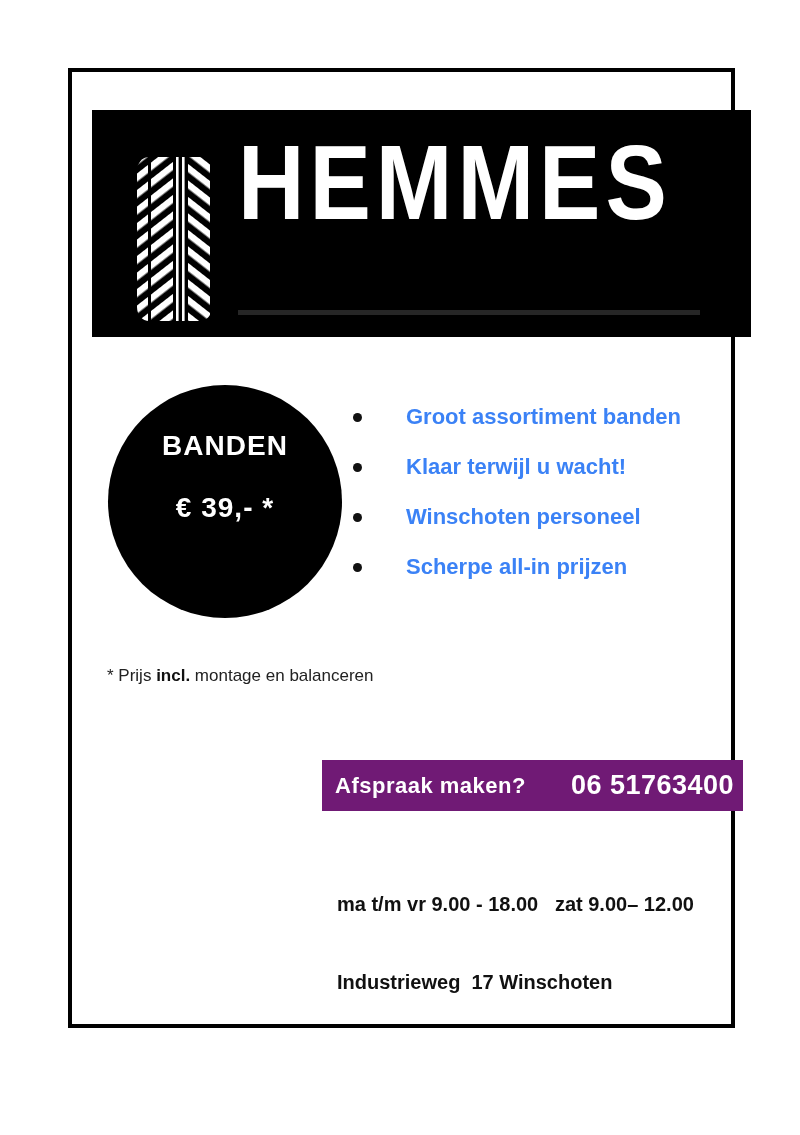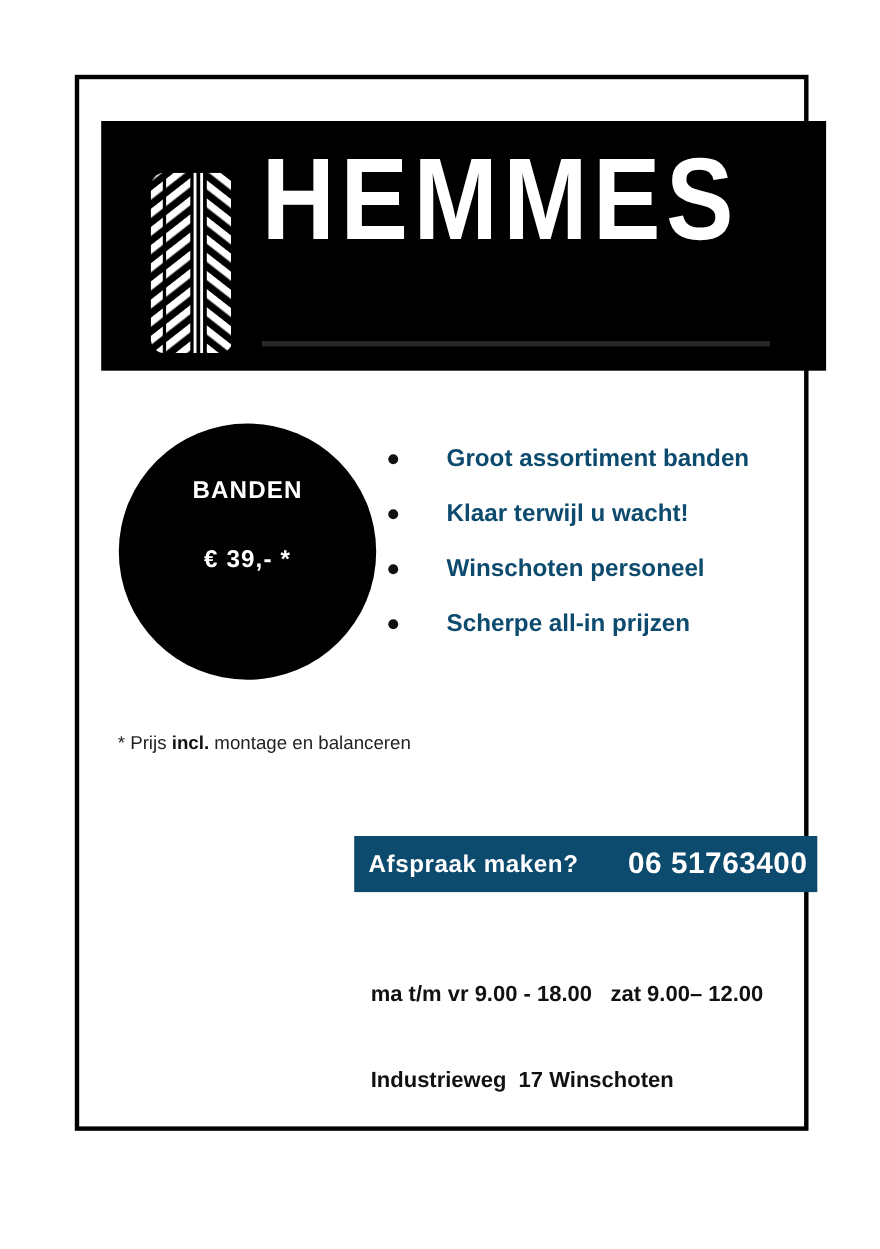--- a/index.html
+++ b/index.html
@@ -48,47 +48,47 @@
 
   
   .price-badge {
     position: absolute; left: 16px; top: 313px;
     width: 234px; height: 233px;
     background: #000; border-radius: 50%;
     color: #fff; text-align: center;
     padding-top: 30px;
   }
   .price-badge .line {
-    line-height: 62px; font-size: 22px; font-weight: bold; letter-spacing: 1px;
+    line-height: 62px; font-size: 28px; font-weight: bold; letter-spacing: 1px;
     white-space: pre-wrap;
   }
 
   
   .benefits { position: absolute; left: 261px; top: 320px; list-style: none; }
   .benefit-item { display: flex; align-items: center; height: 50px; }
   .bullet-dot {
     width: 9px; height: 9px; border-radius: 50%;
     background: #111; flex: 0 0 auto; margin-right: 44px;
   }
   .benefit-label {
-    font-size: 22px; font-weight: bold; color: #0c4a6e; white-space: pre-wrap;
+    font-size: 22px; font-weight: bold; color: #3b82f6; white-space: pre-wrap;
   }
 
   
   .footnote {
     position: absolute; left: 15px; top: 594px;
     font-size: 17px; color: #222; white-space: pre-wrap;
   }
   .footnote b { color: #111; text-align: center; }
 
   
   .appointment-bar {
     position: absolute; left: 230px; top: 688px;
     width: 421px; height: 51px;
-    background: #0c4a6e; color: #fff;
+    background: #701a75; color: #fff;
     display: flex; align-items: center;
     padding-left: 13px;
   }
   .appointment-label { font-size: 22px; font-weight: bold; letter-spacing: 0.5px; }
   .phone-number { font-size: 27px; font-weight: bold; margin-left: 45px; letter-spacing: 0.5px; }
 
   
   .info-block {
     position: absolute; left: 245px; top: 767px;
     font-size: 20px; font-weight: bold; color: #111;

